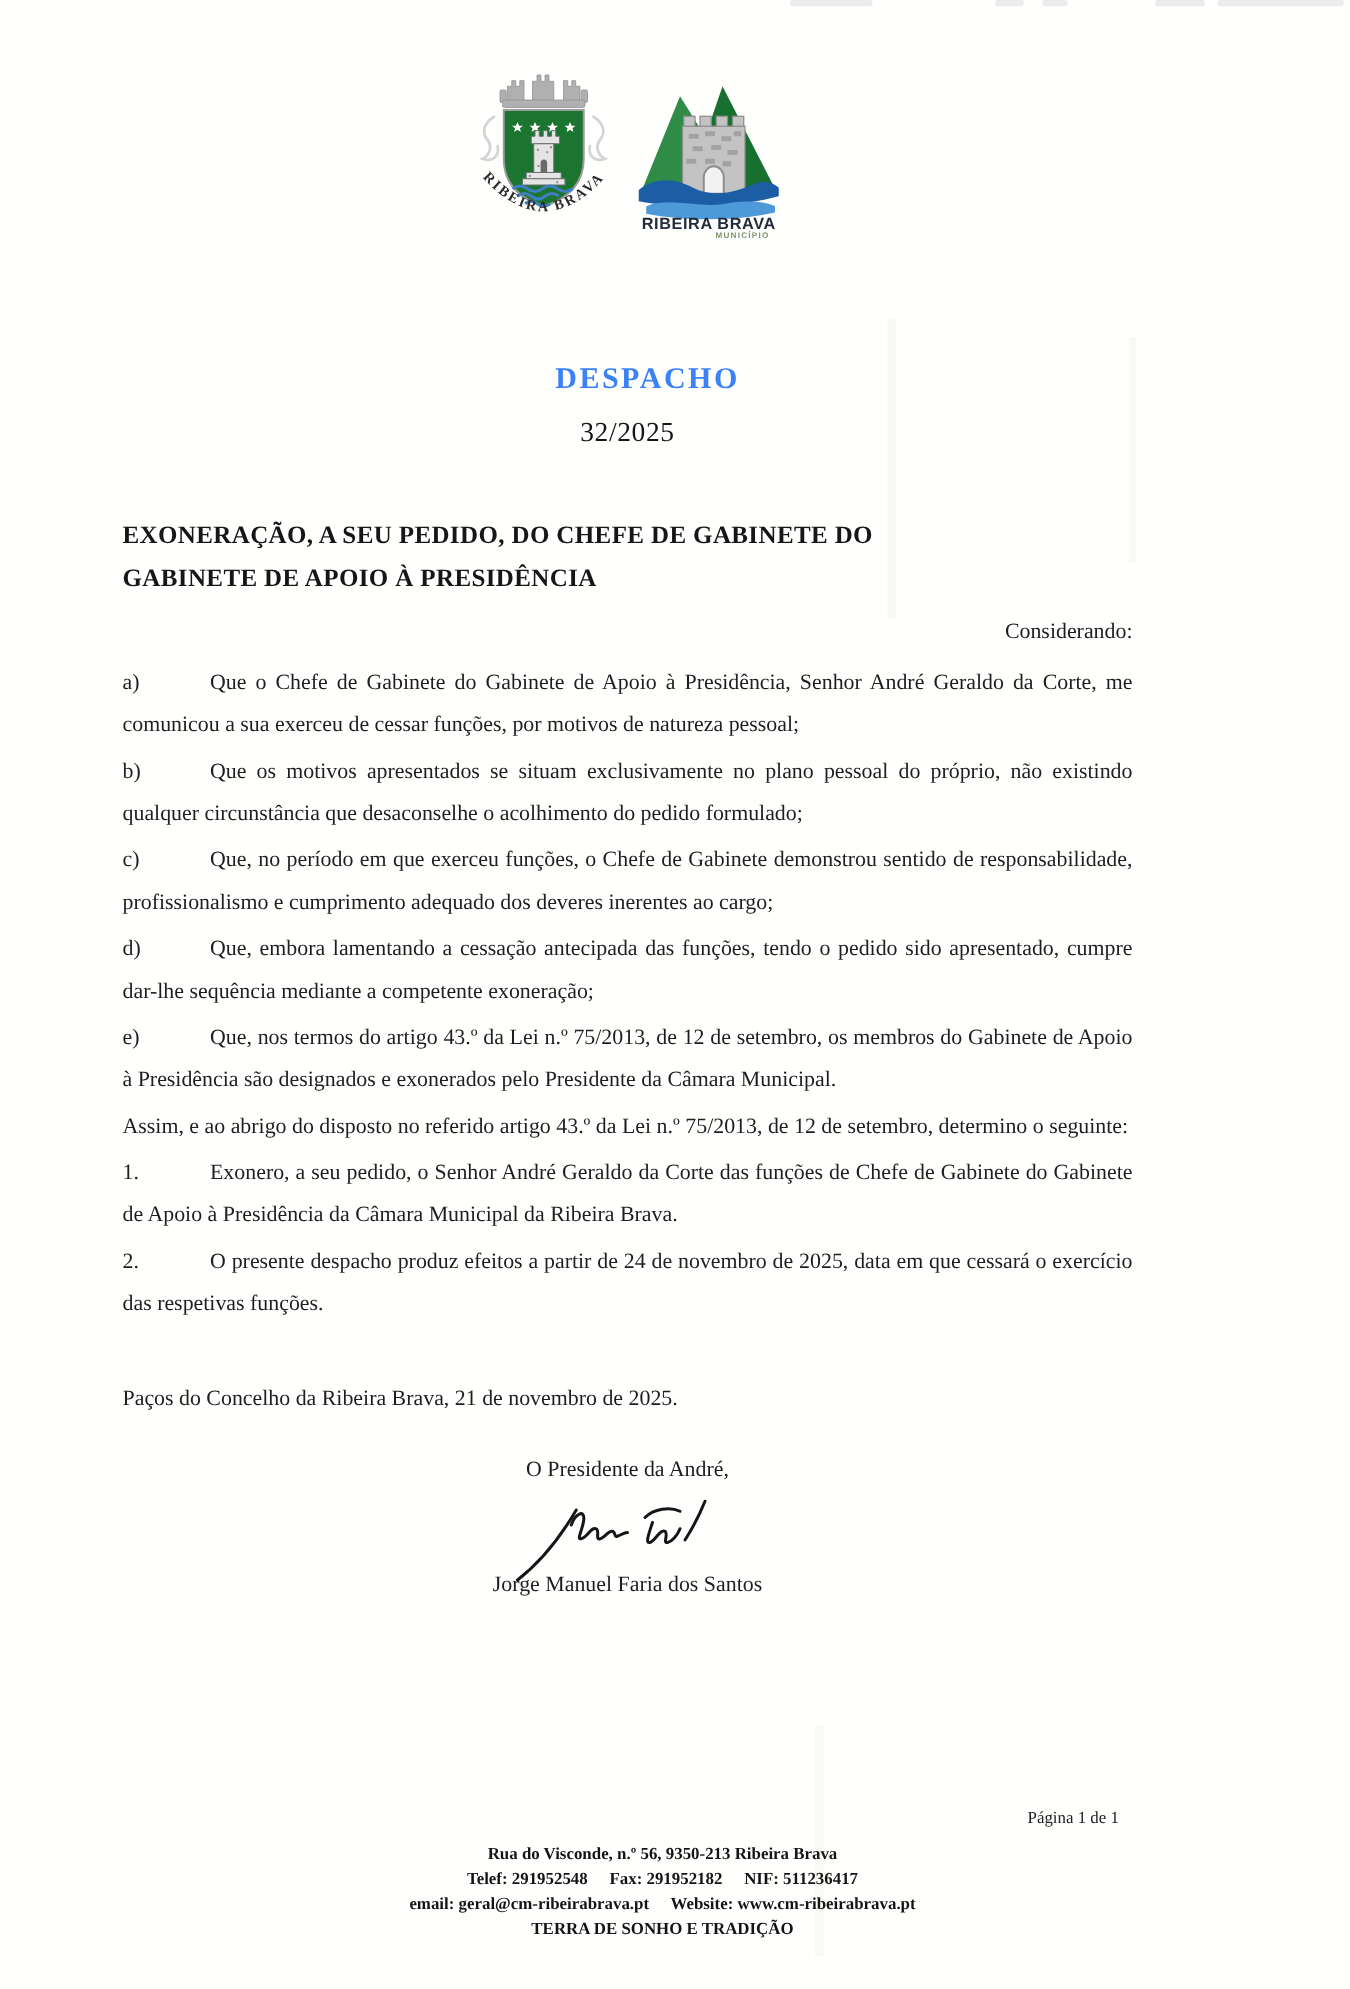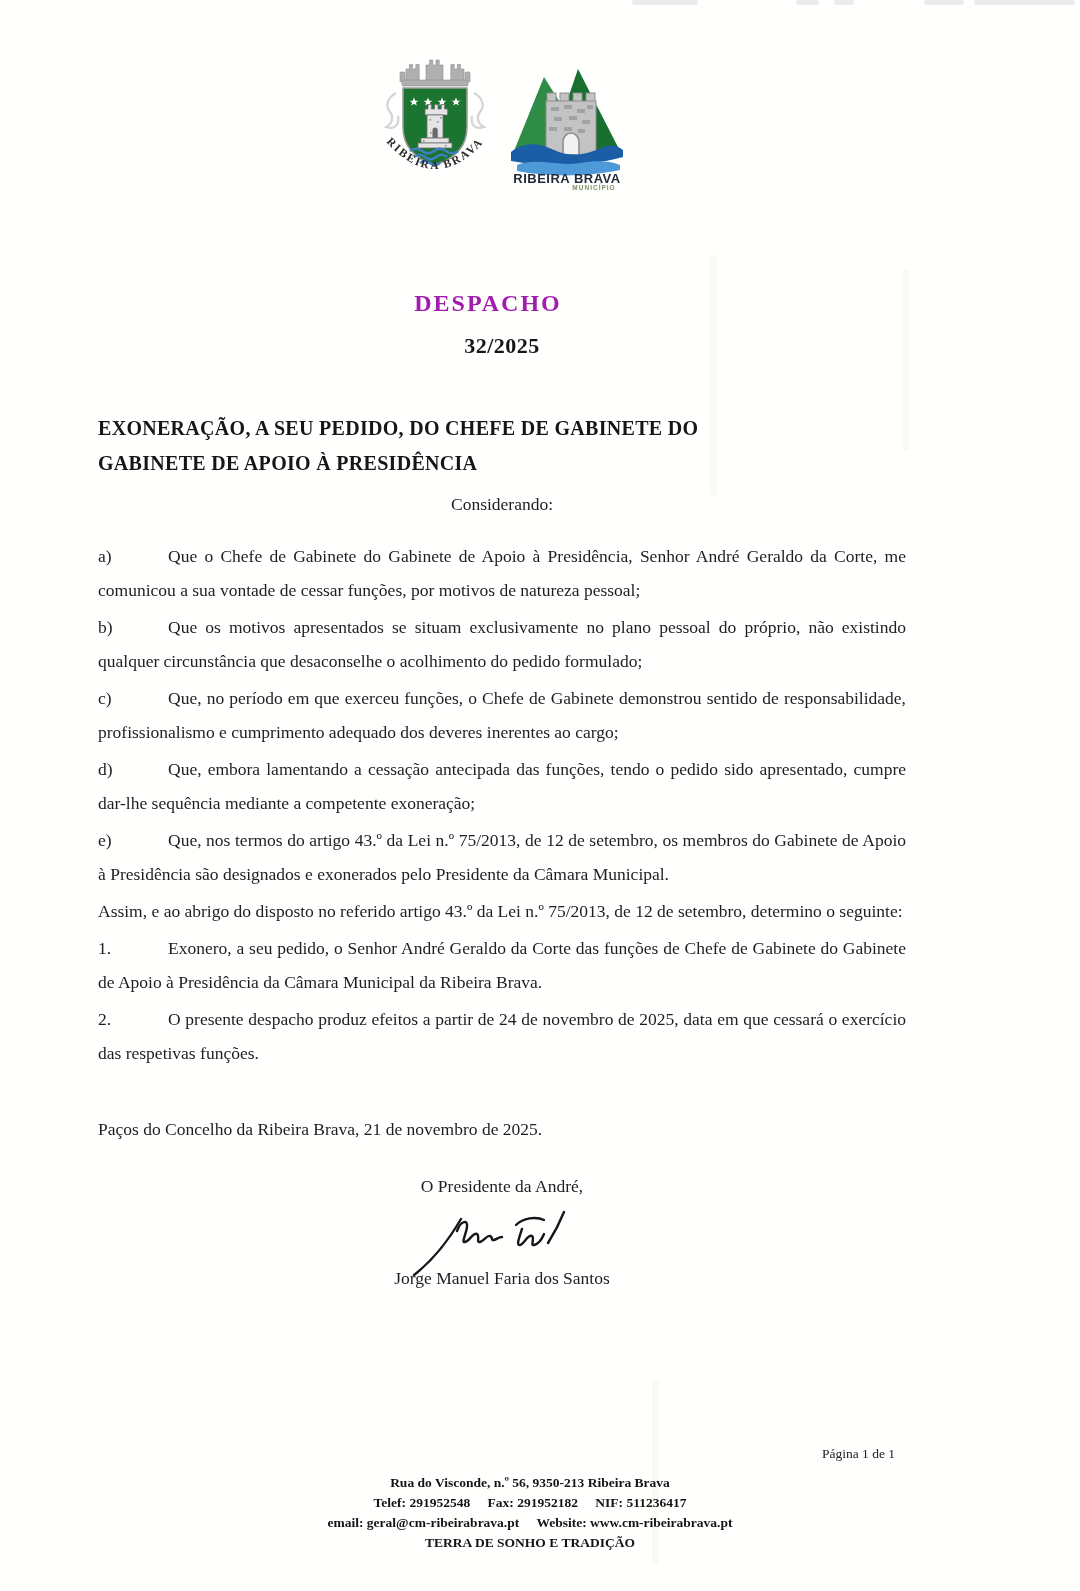--- a/index.html
+++ b/index.html
@@ -16,33 +16,33 @@
   .scan-mark{position:absolute;top:0;height:5px;background:#ececef;border-radius:2px;}
   .scan-streak{position:absolute;background:#f7f7f4;opacity:.8;}
 
   
   .logos{position:absolute;top:57px;left:98px;width:808px;display:flex;justify-content:center;align-items:flex-start;gap:12px;}
   .brand{
     position:absolute;top:190px;left:98px;width:808px;
     text-align:center;font-size:25px;font-weight:bold;letter-spacing:.9px;color:#141414;
   }
 
-  .doc-type{position:absolute;top:290px;left:84px;width:808px;text-align:center;
-    font-size:24px;font-weight:bold;letter-spacing:2px;color:#a21caf;}
+  .doc-type{position:absolute;top:290px;left:114px;width:808px;text-align:center;
+    font-size:24px;font-weight:bold;letter-spacing:2px;color:#3b82f6;}
   .doc-number{position:absolute;top:333px;left:98px;width:808px;text-align:center;
-    font-size:22px;font-weight:bold;letter-spacing:.5px;color:#161616;}
+    font-size:22px;font-weight:normal;letter-spacing:.5px;color:#161616;}
 
   .subject{position:absolute;top:411px;left:98px;width:808px;margin:0;
     text-align:left;font-size:20px;font-weight:bold;line-height:35px;letter-spacing:.3px;color:#161616;}
 
   
   .bodytext{position:absolute;top:487px;left:98px;width:808px;
     font-size:17.5px;line-height:34px;color:#1e1e1e;}
   .bodytext p{margin:0 0 3px 0;text-align:justify;}
-  .bodytext p.intro{margin-bottom:18px;text-align:center;}
+  .bodytext p.intro{margin-bottom:7px;text-align:right;}
   .marker{display:inline-block;width:70px;}
   .dateline{margin-top:42px !important;text-align:left !important;}
 
   .sigblock{margin-top:23px;text-align:center;}
   .sig-role{display:block;}
   .sig-svg{display:block;margin:0 auto -16px auto;position:relative;z-index:2;}
   .sig-name{display:block;position:relative;z-index:1;}
 
   
   .page-number{position:absolute;top:1446px;left:822px;font-size:13.5px;color:#222;}
@@ -166,21 +166,21 @@
   <div class="doc-number">32/2025</div>
 
   <h2 class="subject">
     <span>EXONERAÇÃO, A SEU PEDIDO, DO CHEFE DE GABINETE DO</span><br>
     <span>GABINETE DE APOIO À PRESIDÊNCIA</span>
   </h2>
 
   <div class="bodytext">
     <p class="intro">Considerando:</p>
 
-    <p><span class="marker">a)</span><span>Que o Chefe de Gabinete do Gabinete de Apoio à Presidência, Senhor André Geraldo da Corte, me comunicou a sua vontade de cessar funções, por motivos de natureza pessoal;</span></p>
+    <p><span class="marker">a)</span><span>Que o Chefe de Gabinete do Gabinete de Apoio à Presidência, Senhor André Geraldo da Corte, me comunicou a sua exerceu de cessar funções, por motivos de natureza pessoal;</span></p>
     <p><span class="marker">b)</span><span>Que os motivos apresentados se situam exclusivamente no plano pessoal do próprio, não existindo qualquer circunstância que desaconselhe o acolhimento do pedido formulado;</span></p>
     <p><span class="marker">c)</span><span>Que, no período em que exerceu funções, o Chefe de Gabinete demonstrou sentido de responsabilidade, profissionalismo e cumprimento adequado dos deveres inerentes ao cargo;</span></p>
     <p><span class="marker">d)</span><span>Que, embora lamentando a cessação antecipada das funções, tendo o pedido sido apresentado, cumpre dar-lhe sequência mediante a competente exoneração;</span></p>
     <p><span class="marker">e)</span><span>Que, nos termos do artigo 43.º da Lei n.º 75/2013, de 12 de setembro, os membros do Gabinete de Apoio à Presidência são designados e exonerados pelo Presidente da Câmara Municipal.</span></p>
 
     <p>Assim, e ao abrigo do disposto no referido artigo 43.º da Lei n.º 75/2013, de 12 de setembro, determino o seguinte:</p>
 
     <p><span class="marker">1.</span><span>Exonero, a seu pedido, o Senhor André Geraldo da Corte das funções de Chefe de Gabinete do Gabinete de Apoio à Presidência da Câmara Municipal da Ribeira Brava.</span></p>
     <p><span class="marker">2.</span><span>O presente despacho produz efeitos a partir de 24 de novembro de 2025, data em que cessará o exercício das respetivas funções.</span></p>
 

